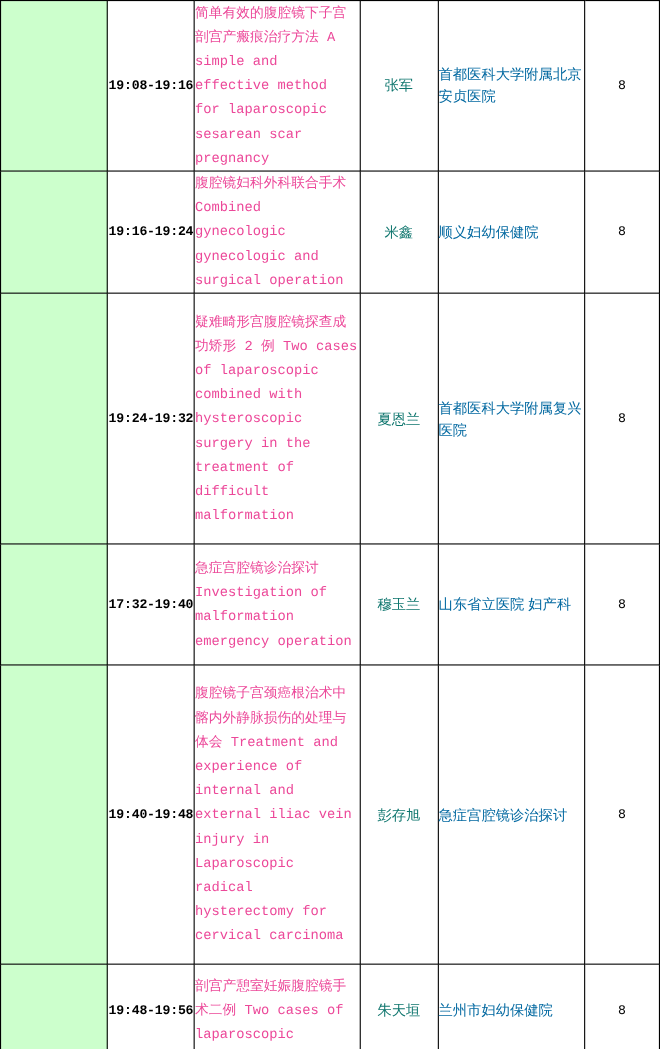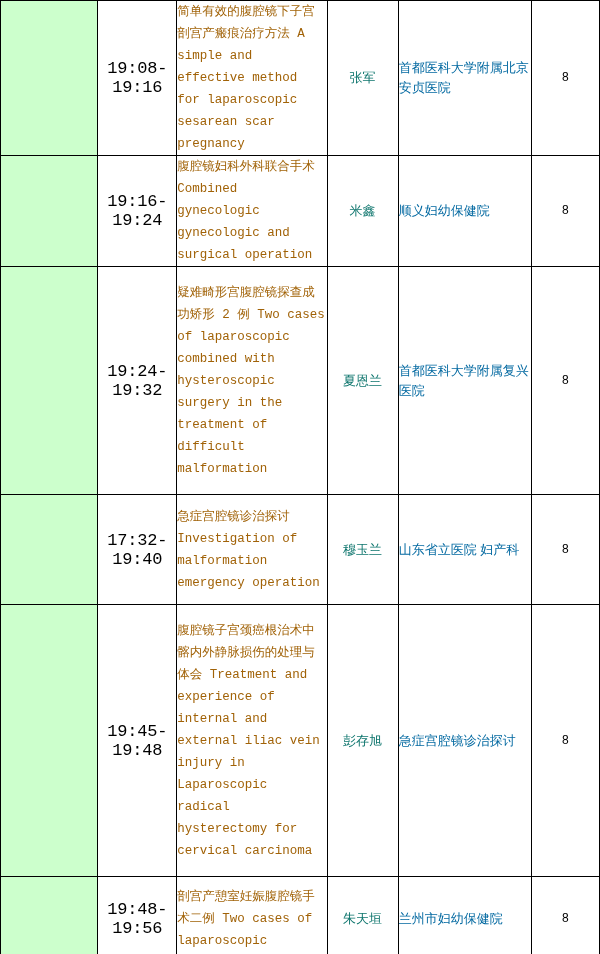--- a/index.html
+++ b/index.html
@@ -39,32 +39,33 @@
 
   td.green-cell {
     background: #ccffcc;
     border-top: none;
     border-left: 1px solid #000000;
     border-right: 1px solid #000000;
     border-bottom: none;
   }
   td.time-cell {
     font-family: "Liberation Mono", monospace;
-    font-size: 17px;
+    font-size: 12px;
     text-align: center;
     color: #000;
     letter-spacing: -0.2px;
+    font-weight: bold;
   }
   td.title-cell {
     font-family: "Liberation Mono", monospace;
     font-size: 12.5px;
     line-height: 22px;
     text-align: left;
     padding: 3px 4px 3px 5px;
-    color: #a16207;
+    color: #ec4899;
     word-break: break-word;
   }
   td.speaker-cell {
     font-size: 13px;
     text-align: center;
     color: #0f766e;
   }
   td.org-cell {
     font-size: 13px;
     line-height: 20px;
@@ -120,21 +121,21 @@
       <tr style="height:110px;">
         <td class="green-cell"></td>
         <td class="time-cell">17:32-19:40</td>
         <td class="title-cell">急症宫腔镜诊治探讨 Investigation of malformation emergency operation</td>
         <td class="speaker-cell">穆玉兰</td>
         <td class="org-cell">山东省立医院 妇产科</td>
         <td class="minutes-cell">8</td>
       </tr>
       <tr style="height:272px;">
         <td class="green-cell"></td>
-        <td class="time-cell">19:45-19:48</td>
+        <td class="time-cell">19:40-19:48</td>
         <td class="title-cell">腹腔镜子宫颈癌根治术中髂内外静脉损伤的处理与体会 Treatment and experience of internal and external iliac vein injury in Laparoscopic radical hysterectomy for cervical carcinoma</td>
         <td class="speaker-cell">彭存旭</td>
         <td class="org-cell">急症宫腔镜诊治探讨</td>
         <td class="minutes-cell">8</td>
       </tr>
       <tr style="height:84px;">
         <td class="green-cell"></td>
         <td class="time-cell">19:48-19:56</td>
         <td class="title-cell">剖宫产憩室妊娠腹腔镜手术二例 Two cases of laparoscopic</td>
         <td class="speaker-cell">朱天垣</td>

